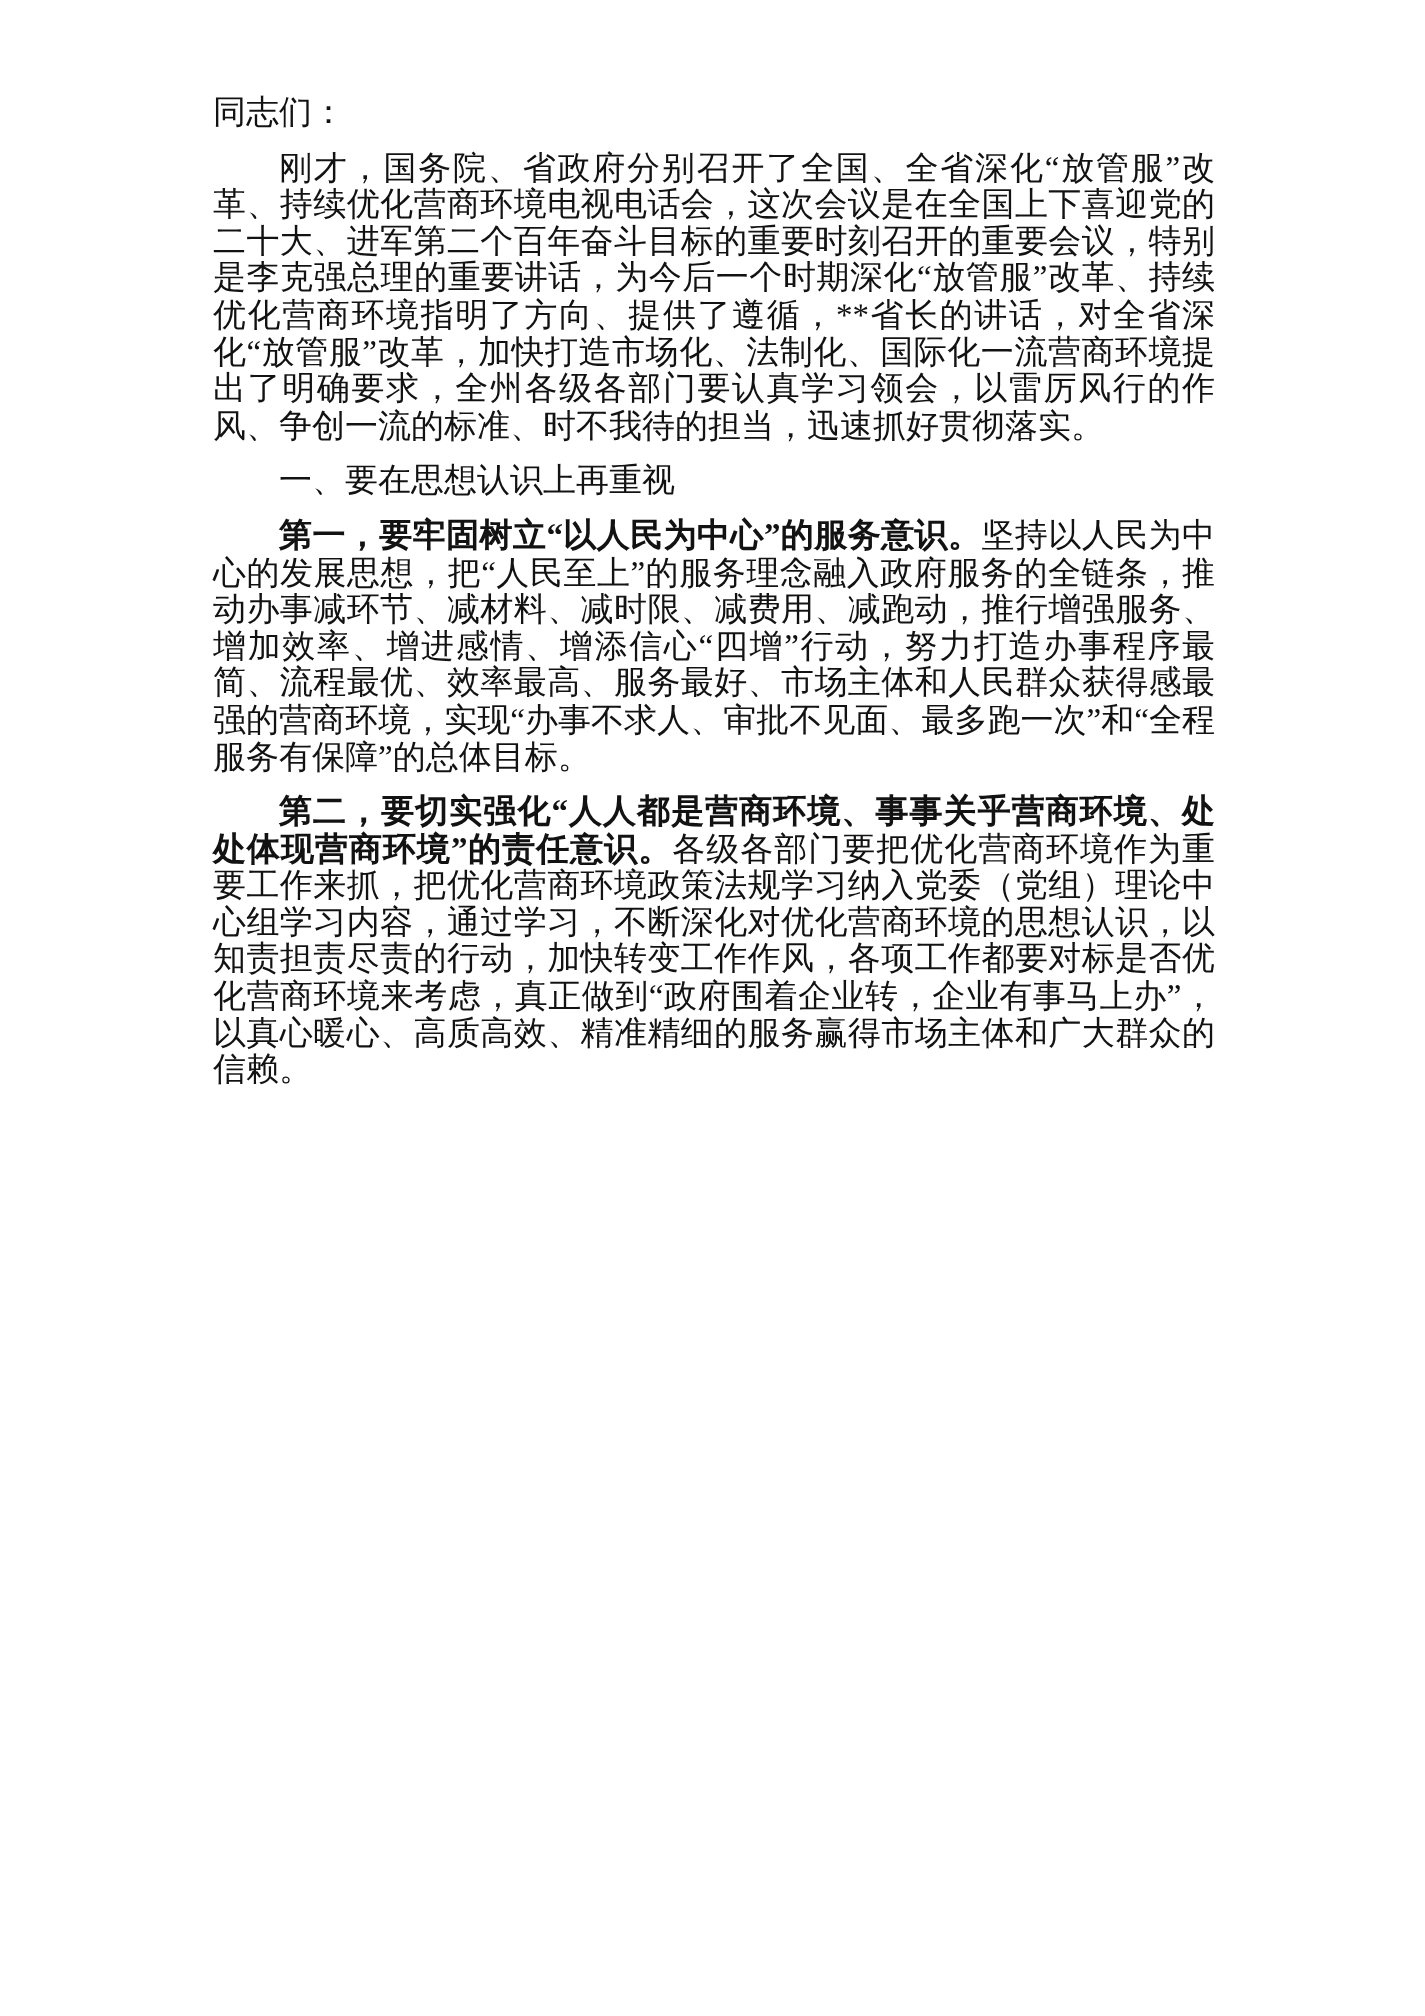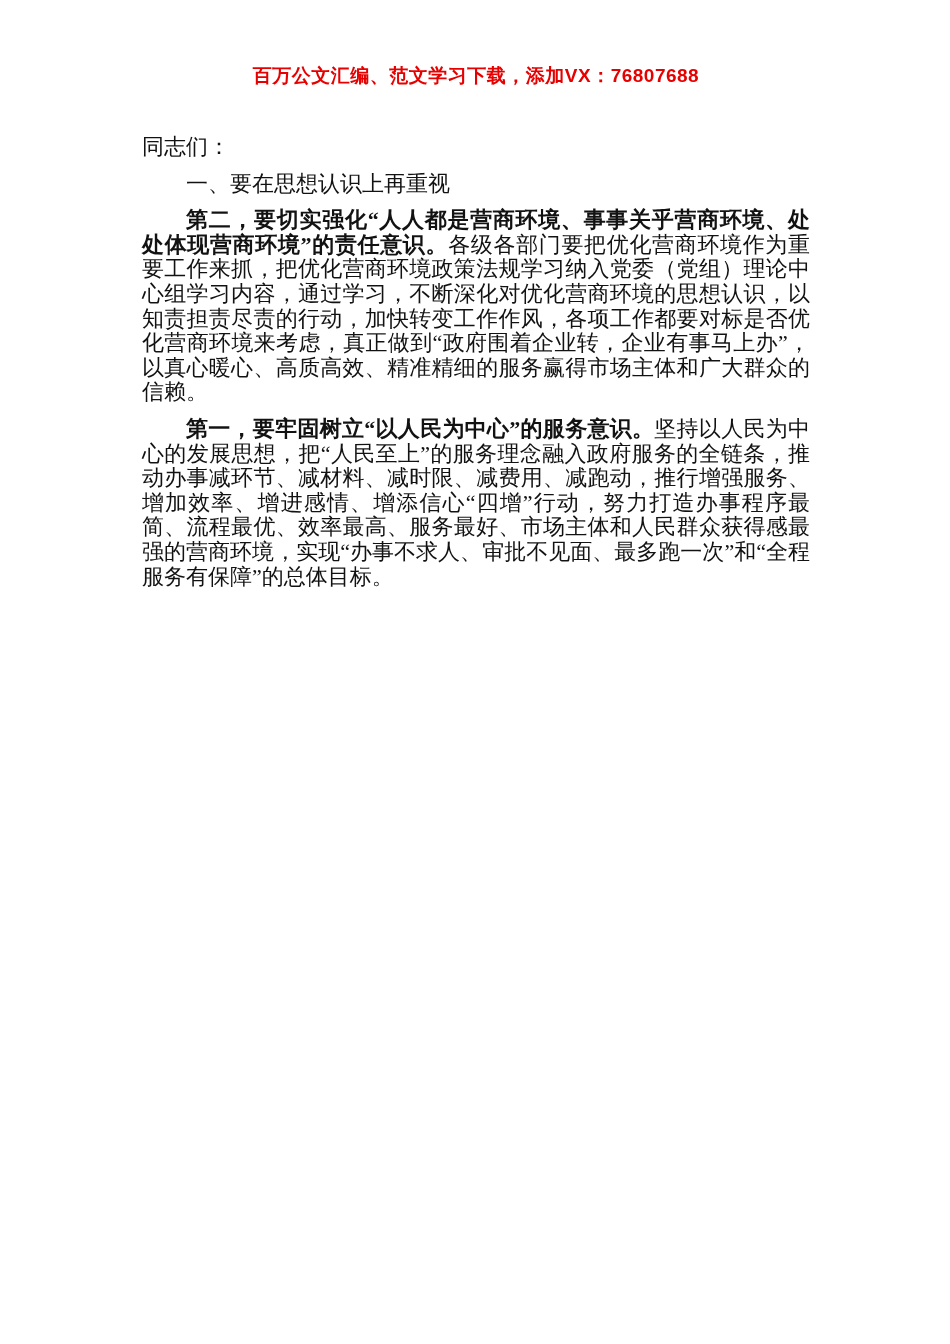--- a/index.html
+++ b/index.html
@@ -35,30 +35,30 @@
   .salutation { text-indent: 0; }
   .indent { text-indent: 2em; }
   .heading { font-weight: 400; }
   .lead { font-weight: 700; }
 </style>
 </head>
 <body>
 
 <div class="page">
 
-  <div class="promo">百万公文汇编、范文学习下载，添加VX：76807688</div>
 
   <div class="doc">
 
     <p class="salutation">同志们：</p>
 
+    <p class="indent">刚才，国务院、省政府分别召开了全国、全省深化“放管服”改革、持续优化营商环境电视电话会，这次会议是在全国上下喜迎党的二十大、进军第二个百年奋斗目标的重要时刻召开的重要会议，特别是李克强总理的重要讲话，为今后一个时期深化“放管服”改革、持续优化营商环境指明了方向、提供了遵循，**省长的讲话，对全省深化“放管服”改革，加快打造市场化、法制化、国际化一流营商环境提出了明确要求，全州各级各部门要认真学习领会，以雷厉风行的作风、争创一流的标准、时不我待的担当，迅速抓好贯彻落实。</p>
 
 
     <p class="indent heading">一、要在思想认识上再重视</p>
 
 
+    <p class="indent"><span class="lead">第一，要牢固树立“以人民为中心”的服务意识。</span><span>坚持以人民为中心的发展思想，把“人民至上”的服务理念融入政府服务的全链条，推动办事减环节、减材料、减时限、减费用、减跑动，推行增强服务、增加效率、增进感情、增添信心“四增”行动，努力打造办事程序最简、流程最优、效率最高、服务最好、市场主体和人民群众获得感最强的营商环境，实现“办事不求人、审批不见面、最多跑一次”和“全程服务有保障”的总体目标。</span></p>
+
     <p class="indent"><span class="lead">第二，要切实强化“人人都是营商环境、事事关乎营商环境、处处体现营商环境”的责任意识。</span><span>各级各部门要把优化营商环境作为重要工作来抓，把优化营商环境政策法规学习纳入党委（党组）理论中心组学习内容，通过学习，不断深化对优化营商环境的思想认识，以知责担责尽责的行动，加快转变工作作风，各项工作都要对标是否优化营商环境来考虑，真正做到“政府围着企业转，企业有事马上办”，以真心暖心、高质高效、精准精细的服务赢得市场主体和广大群众的信赖。</span></p>
-
-    <p class="indent"><span class="lead">第一，要牢固树立“以人民为中心”的服务意识。</span><span>坚持以人民为中心的发展思想，把“人民至上”的服务理念融入政府服务的全链条，推动办事减环节、减材料、减时限、减费用、减跑动，推行增强服务、增加效率、增进感情、增添信心“四增”行动，努力打造办事程序最简、流程最优、效率最高、服务最好、市场主体和人民群众获得感最强的营商环境，实现“办事不求人、审批不见面、最多跑一次”和“全程服务有保障”的总体目标。</span></p>
 
 
   </div>
 </div>
 
 </body></html>

